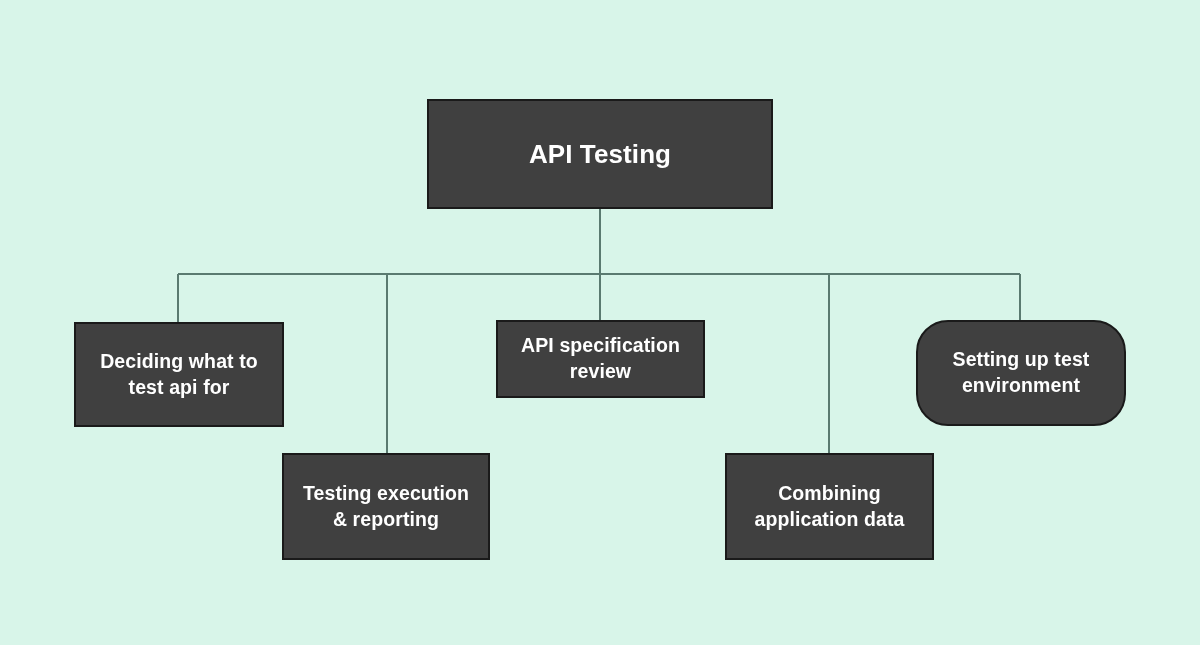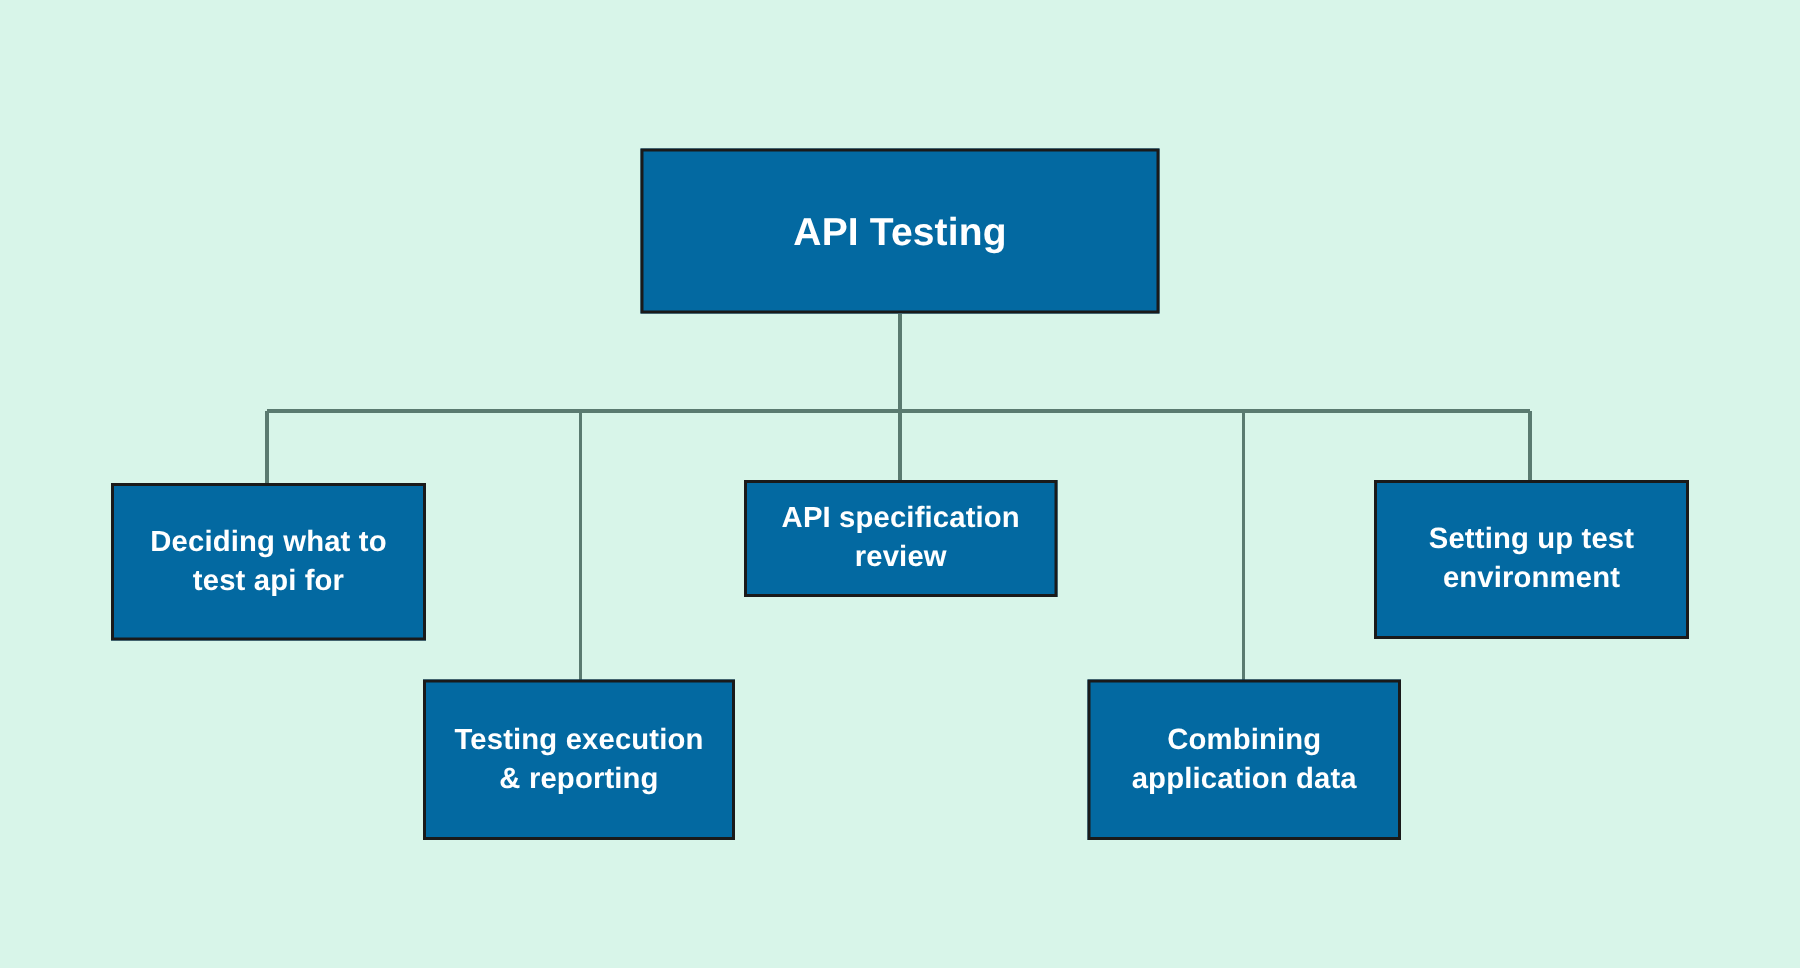--- a/index.html
+++ b/index.html
@@ -21,21 +21,21 @@
   #connectors {
     position: absolute;
     top: 0;
     left: 0;
     width: 1200px;
     height: 645px;
   }
   .node {
     position: absolute;
     box-sizing: border-box;
-    background: #0369a1;
+    background: #404040;
     border: 2px solid #1a1a1a;
     color: #ffffff;
     display: flex;
     align-items: center;
     justify-content: center;
     text-align: center;
     line-height: 1.32;
     font-weight: bold;
     letter-spacing: 0.1px;
     padding: 0 10px;
@@ -78,20 +78,21 @@
     top: 453px;
     width: 209px;
     height: 107px;
     align-items: center;
   }
   .n-setting-up {
     left: 916px;
     top: 320px;
     width: 210px;
     height: 106px;
+    border-radius: 32px;
   }
 </style>
 </head>
 <body>
 
 <div id="diagram">
 
   <svg id="connectors" viewBox="0 0 1200 645">
     <g stroke="#5a7a70" stroke-width="2.2" fill="none" shape-rendering="crispEdges">
       <line x1="600" y1="209" x2="600" y2="274"></line>

